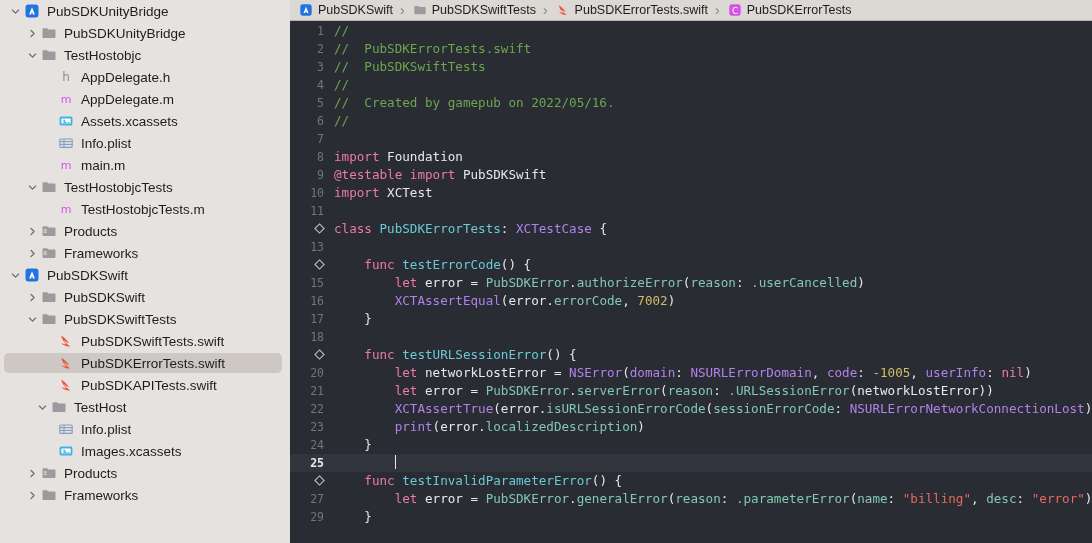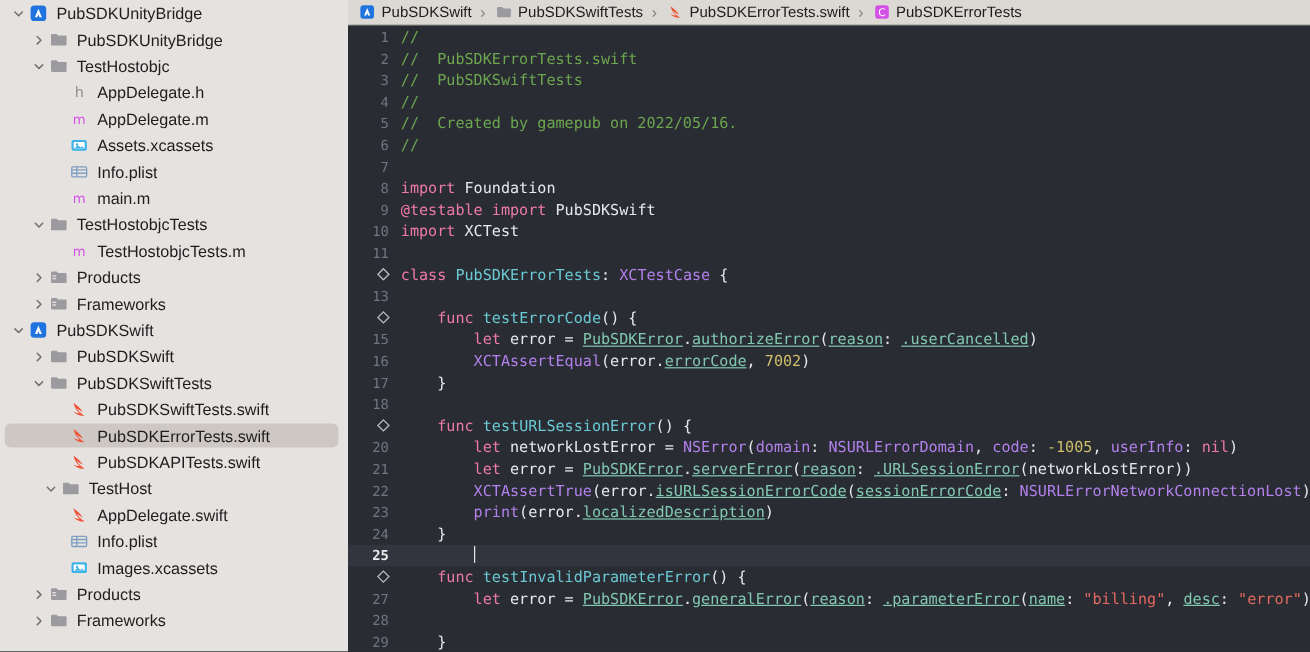--- a/index.html
+++ b/index.html
@@ -135,21 +135,21 @@
   }
   .code-text { flex: 1 1 auto; color: #e8e8ea; padding-left: 2px;}
 
   
   .c-comment { color: #6ca64f; }
   .c-kw      { color: #ee7aa8; }
   .c-type    { color: #6bc9d4; }
   .c-gtype   { color: #b281eb; }
   .c-method  { color: #6bc9d4; }
   .c-gfunc   { color: #b281eb; }
-  .c-prop    { color: #82c9b0; text-decoration: underline; }
+  .c-prop    { color: #82c9b0; }
   .c-num     { color: #d0bf69; }
   .c-str     { color: #e6695f; }
   .c-plain   { color: #e8e8ea; }
 
   .cursor {
     display: inline-block;
     width: 1px;
     height: 14px;
     background: #e8e8ea;
     vertical-align: -2px;
@@ -453,33 +453,20 @@
             </svg>
           </span>
           <span class="nav-icon">
             <span style="display: inline-flex; align-items: center; justify-content: center; width: 16px; height: 16px;">
               <svg width="16" height="16" viewBox="0 0 16 16">
                 <path d="M1.5 4.2 A0.9 0.9 0 0 1 2.4 3.3 H6.2 L7.4 4.6 H13.6 A0.9 0.9 0 0 1 14.5 5.5 V12 A0.9 0.9 0 0 1 13.6 12.9 H2.4 A0.9 0.9 0 0 1 1.5 12 Z" fill="#9a9a9f"></path>
               </svg>
             </span>
           </span>
           <span class="nav-label">TestHost</span>
-        </div>
-      </div>
-      <div class="nav-row">
-        <div class="row-inner" style="padding-left: 42px;">
-          <span class="twisty blank"></span>
-          <span class="nav-icon">
-            <span style="display: inline-flex; align-items: center; justify-content: center; width: 16px; height: 16px;">
-              <svg width="16" height="16" viewBox="0 0 16 16">
-                <path d="M3.2 2.6 C6.6 5.0 9.4 7.6 11.2 10.4 C9.6 9.6 7.6 8.5 5.6 7.0 C7.0 9.2 9.4 11.6 12.4 13.4 C9.2 14.0 5.4 12.6 3.0 10.0 C5.2 11.1 7.0 11.4 8.4 11.2 C6.2 9.6 4.2 7.0 3.2 2.6 Z" fill="#f05138"></path>
-              </svg>
-            </span>
-          </span>
-          <span class="nav-label">AppDelegate.swift</span>
         </div>
       </div>
       <div class="nav-row">
         <div class="row-inner" style="padding-left: 42px;">
           <span class="twisty blank"></span>
           <span class="nav-icon">
             <span style="display: inline-flex; align-items: center; justify-content: center; width: 16px; height: 16px;">
               <svg width="16" height="16" viewBox="0 0 16 16">
                 <rect x="1.8" y="4" width="12.4" height="8.4" rx="1" fill="none" stroke="#7f9fc4" stroke-width="1.1"></rect>
                 <line x1="1.8" y1="6.6" x2="14.2" y2="6.6" stroke="#7f9fc4" stroke-width="1.1"></line>
@@ -622,18 +609,17 @@
         <div class="code-line"><div class="gutter">20</div><div class="code-text"><span class="c-plain">        </span><span class="c-kw">let</span><span class="c-plain"> networkLostError = </span><span class="c-gtype">NSError</span><span class="c-plain">(</span><span class="c-gtype">domain</span><span class="c-plain">: </span><span class="c-gtype">NSURLErrorDomain</span><span class="c-plain">, </span><span class="c-gtype">code</span><span class="c-plain">: </span><span class="c-num">-1005</span><span class="c-plain">, </span><span class="c-gtype">userInfo</span><span class="c-plain">: </span><span class="c-kw">nil</span><span class="c-plain">)</span></div></div>
         <div class="code-line"><div class="gutter">21</div><div class="code-text"><span class="c-plain">        </span><span class="c-kw">let</span><span class="c-plain"> error = </span><span class="c-prop">PubSDKError</span><span class="c-plain">.</span><span class="c-prop">serverError</span><span class="c-plain">(</span><span class="c-prop">reason</span><span class="c-plain">: </span><span class="c-prop">.URLSessionError</span><span class="c-plain">(networkLostError))</span></div></div>
         <div class="code-line"><div class="gutter">22</div><div class="code-text"><span class="c-plain">        </span><span class="c-gfunc">XCTAssertTrue</span><span class="c-plain">(error.</span><span class="c-prop">isURLSessionErrorCode</span><span class="c-plain">(</span><span class="c-prop">sessionErrorCode</span><span class="c-plain">: </span><span class="c-gtype">NSURLErrorNetworkConnectionLost</span><span class="c-plain">))</span></div></div>
         <div class="code-line"><div class="gutter">23</div><div class="code-text"><span class="c-plain">        </span><span class="c-gfunc">print</span><span class="c-plain">(error.</span><span class="c-prop">localizedDescription</span><span class="c-plain">)</span></div></div>
         <div class="code-line"><div class="gutter">24</div><div class="code-text"><span class="c-plain">    }</span></div></div>
         <div class="code-line current"><div class="gutter current">25</div><div class="code-text"><span class="c-plain">        </span><span class="cursor"></span></div></div>
         <div class="code-line"><div class="gutter"><svg width="11" height="11" viewBox="0 0 12 12" class="diamond">
               <path d="M6 1 L11 6 L6 11 L1 6 Z" fill="none" stroke="#b9bcc2" stroke-width="1.2"></path>
             </svg></div><div class="code-text"><span class="c-plain">    </span><span class="c-kw">func</span><span class="c-plain"> </span><span class="c-method">testInvalidParameterError</span><span class="c-plain">() {</span></div></div>
         <div class="code-line"><div class="gutter">27</div><div class="code-text"><span class="c-plain">        </span><span class="c-kw">let</span><span class="c-plain"> error = </span><span class="c-prop">PubSDKError</span><span class="c-plain">.</span><span class="c-prop">generalError</span><span class="c-plain">(</span><span class="c-prop">reason</span><span class="c-plain">: </span><span class="c-prop">.parameterError</span><span class="c-plain">(</span><span class="c-prop">name</span><span class="c-plain">: </span><span class="c-str">"billing"</span><span class="c-plain">, </span><span class="c-prop">desc</span><span class="c-plain">: </span><span class="c-str">"error"</span><span class="c-plain">))</span></div></div>
-        <div class="code-line"><div class="gutter">28</div><div class="code-text"></div></div>
         <div class="code-line"><div class="gutter">29</div><div class="code-text"><span class="c-plain">    }</span></div></div>
       </div>
   </div>
 
 </div>
 
 </body></html>

